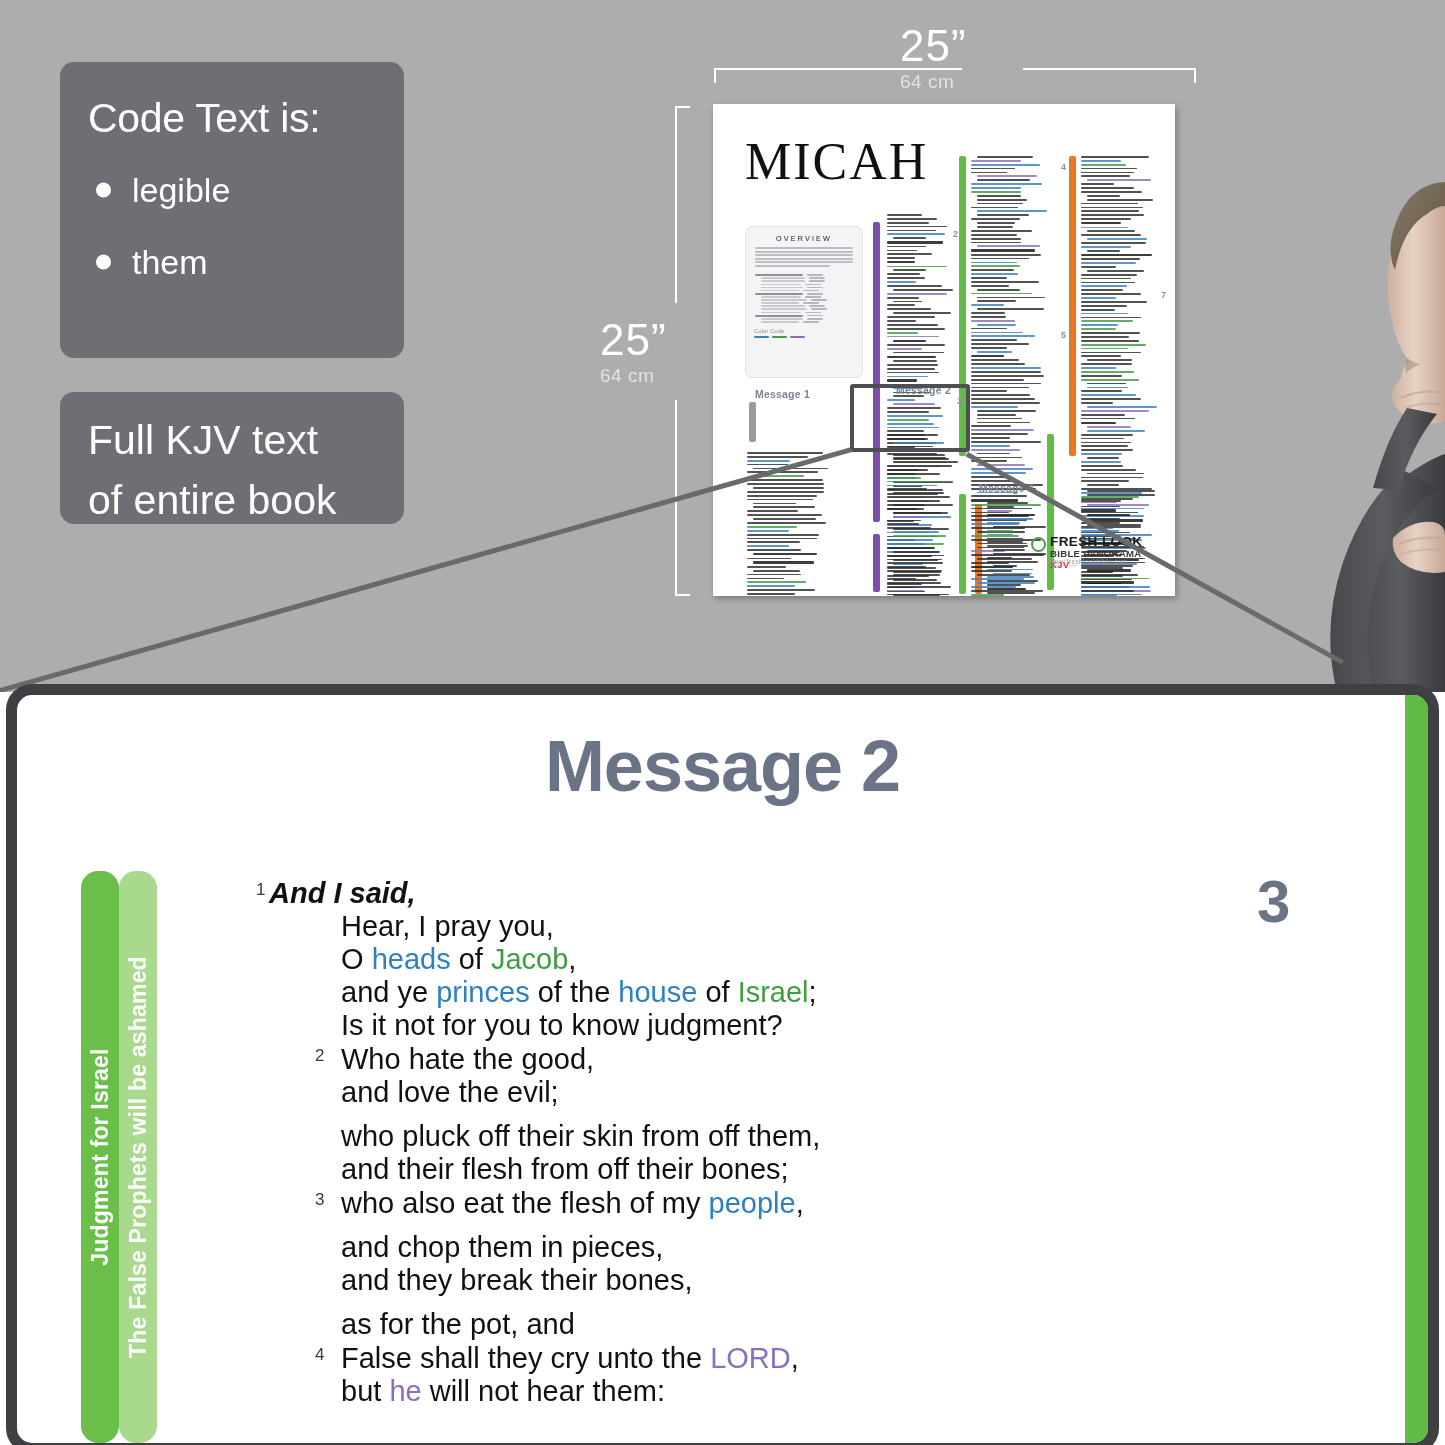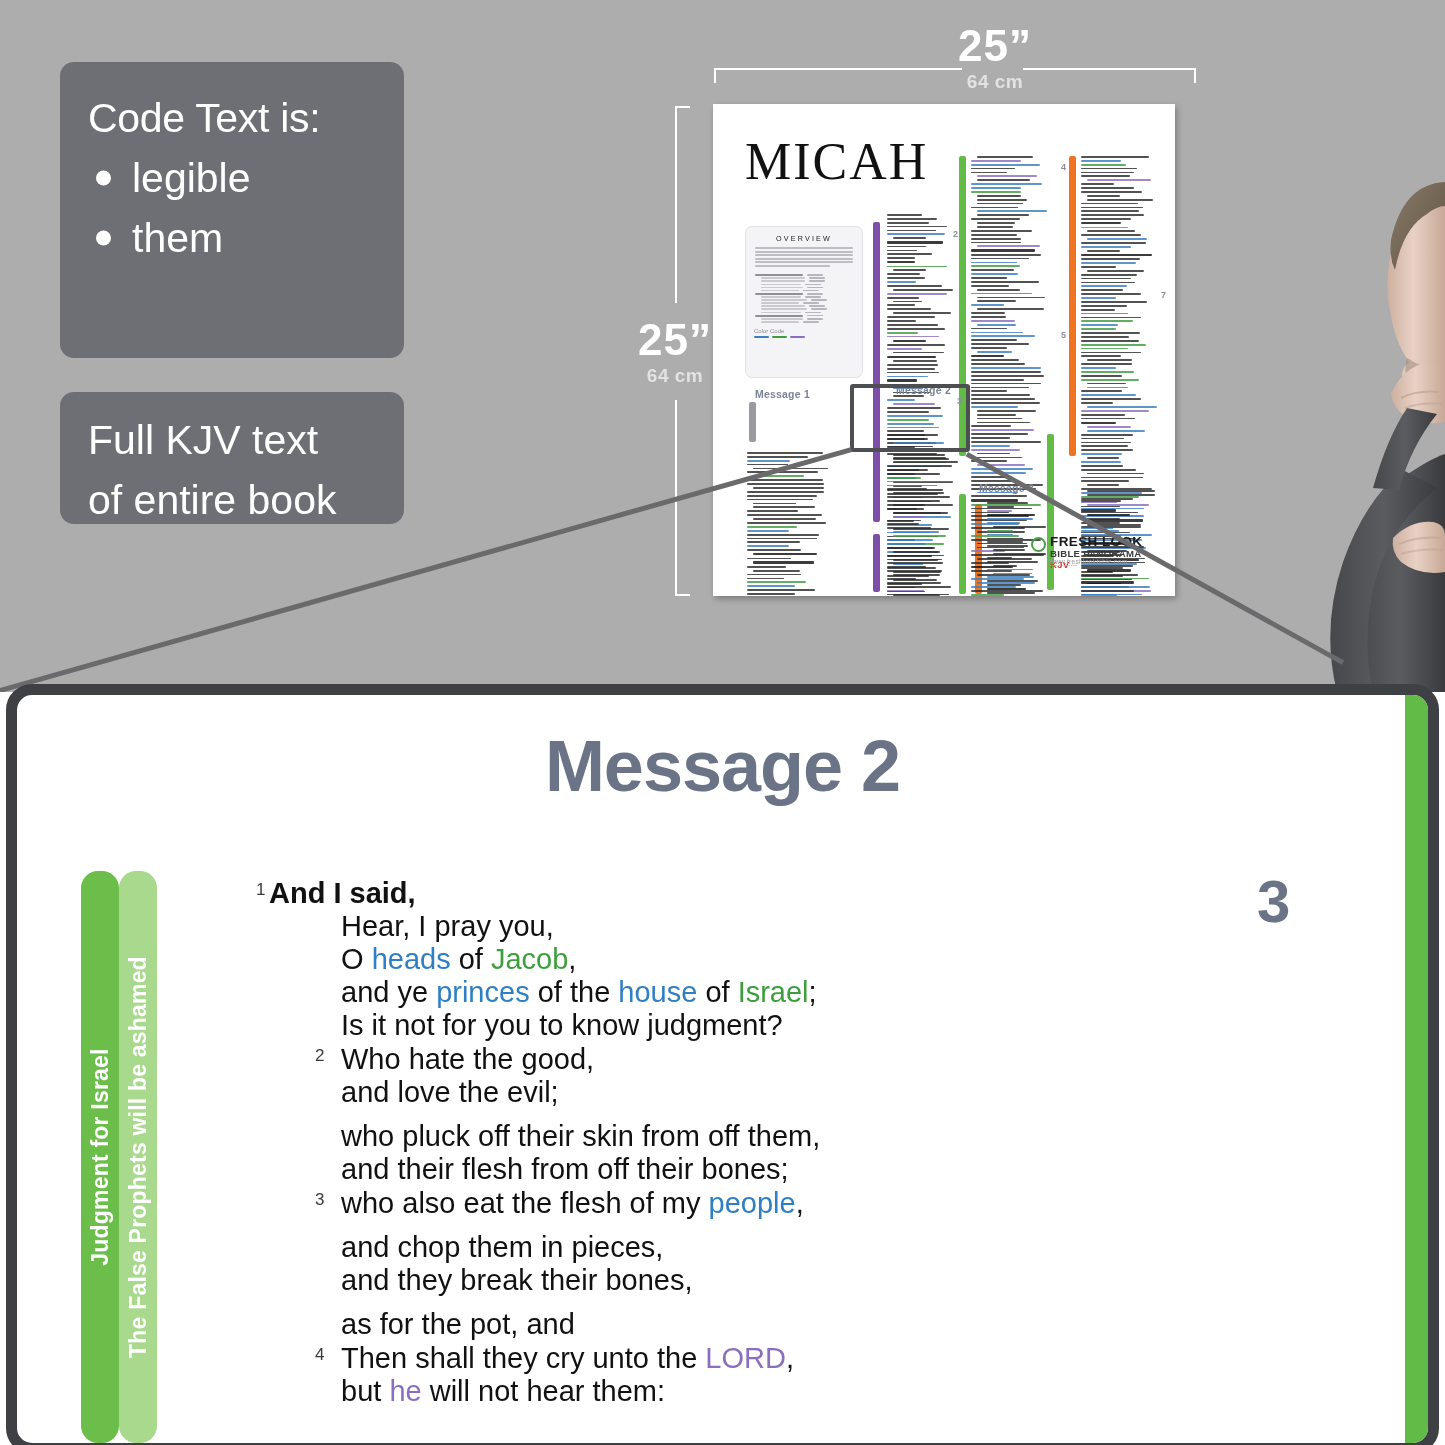--- a/index.html
+++ b/index.html
@@ -10,21 +10,21 @@
   
   .top-area{position:absolute;left:0;top:0;width:1445px;height:692px;
             background:#adadad;overflow:hidden;}
 
   
   .callout{position:absolute;background:#6d6f74;border-radius:14px;
            color:#ffffff;box-sizing:border-box;}
   #callout-features{left:60px;top:62px;width:344px;height:296px;padding:26px 0 0 28px;}
   #callout-kjv{left:60px;top:392px;width:344px;height:132px;padding:18px 0 0 28px;}
   .callout-heading{font-size:41px;line-height:60px;font-weight:400;letter-spacing:-.3px;}
-  .callout-li{font-size:41px;line-height:60px;position:relative;padding-left:44px;}
+  .callout-li{font-size:34px;line-height:60px;position:relative;padding-left:44px;margin-top:12px;}
   .callout-li .bullet{position:absolute;left:8px;top:50%;transform:translateY(-50%);
                       width:15px;height:15px;border-radius:50%;background:#fff;}
   .callout-line{font-size:41px;line-height:60px;}
 
   
   #poster{position:absolute;left:713px;top:104px;width:462px;height:492px;
           background:#ffffff;box-shadow:2px 3px 6px rgba(0,0,0,.28);overflow:hidden;}
   #poster-title{position:absolute;left:32px;top:32px;font-family:"Liberation Serif",serif;
                 font-size:52px;letter-spacing:2px;color:#111;line-height:1;}
 
@@ -68,21 +68,21 @@
   .logo-pan em{font-style:normal;color:#cf3b2a;}
   .logo-url{position:absolute;left:19px;top:24px;font-size:6.4px;color:#9a9a9f;
             letter-spacing:.4px;}
   .logo-tiny{position:absolute;left:19px;top:30px;font-size:3.6px;color:#b2b2b7;}
 
   
   #zoom-rect{position:absolute;left:850px;top:384px;width:120px;height:68px;
              border:4px solid #4e4f53;border-radius:3px;box-sizing:border-box;}
 
   
-  .dim-txt{position:absolute;color:#ffffff;font-weight:700;text-align:center;
+  .dim-txt{position:absolute;color:#ffffff;font-weight:400;
            line-height:1;}
   .dim-in{font-size:44px;letter-spacing:1px;}
   .dim-cm{font-size:19px;color:#e2e2e2;letter-spacing:.5px;margin-top:4px;}
   .guide{position:absolute;background:#ffffff;}
 
   
   #person{position:absolute;right:0;top:158px;width:150px;height:534px;overflow:hidden;}
 
   
   .connector{position:absolute;background:#6a6a6d;transform-origin:0 0;}
@@ -800,21 +800,21 @@
     <div class="tab" id="tab-prophets" style="left:102px;top:176px;height:572px;">
       <span>The False Prophets will be ashamed</span>
     </div>
 
     <div id="chapter-number" style="left:1240px;top:172px;">3</div>
 
     <div id="right-rail" style="left:1388px;top:0;width:34px;height:770px;"></div>
 
     <div id="verses" style="left:252px;top:182px;">
         <div class="v">
-          <div class="l i0" style="position: relative;"><span class="vnum" style="left: -13px; top: -4px; position: absolute;">1</span><span style="font-weight: 700;">And I said,</span></div>
+          <div class="l i0" style="position: relative;"><span class="vnum" style="left: -13px; top: -4px; position: absolute;">1</span><span style="font-weight: 700; font-style: italic;">And I said,</span></div>
           <div class="l i1"><span>Hear, I pray you,</span></div>
           <div class="l i1"><span>O </span><span class="bl">heads</span><span> of </span><span class="gr">Jacob</span><span>,</span></div>
           <div class="l i1"><span>and ye </span><span class="bl">princes</span><span> of the </span><span class="bl">house</span><span> of </span><span class="gr">Israel</span><span>;</span></div>
           <div class="l i1"><span>Is it not for you to know judgment?</span></div>
         </div>
         <div class="v">
           <div class="l i1" style="position: relative;"><span class="vnum" style="left: -26px; top: -4px; position: absolute;">2</span><span>Who hate the good,</span></div>
           <div class="l i1"><span>and love the evil;</span></div>
           <div class="gap"></div>
           <div class="l i1"><span>who pluck off their skin from off them,</span></div>
@@ -822,19 +822,19 @@
         </div>
         <div class="v">
           <div class="l i1" style="position: relative;"><span class="vnum" style="left: -26px; top: -4px; position: absolute;">3</span><span>who also eat the flesh of my </span><span class="bl">people</span><span>,</span></div>
           <div class="gap"></div>
           <div class="l i1"><span>and chop them in pieces,</span></div>
           <div class="l i1"><span>and they break their bones,</span></div>
           <div class="gap"></div>
           <div class="l i1"><span>as for the pot, and</span></div>
         </div>
         <div class="v">
-          <div class="l i1" style="position: relative;"><span class="vnum" style="left: -26px; top: -4px; position: absolute;">4</span><span>Then shall they cry unto the </span><span class="pu">LORD</span><span>,</span></div>
+          <div class="l i1" style="position: relative;"><span class="vnum" style="left: -26px; top: -4px; position: absolute;">4</span><span>False shall they cry unto the </span><span class="pu">LORD</span><span>,</span></div>
           <div class="l i1"><span>but </span><span class="pu">he</span><span> will not hear them:</span></div>
         </div>
       </div>
   </div>
 
 </div>
 
 </body></html>

